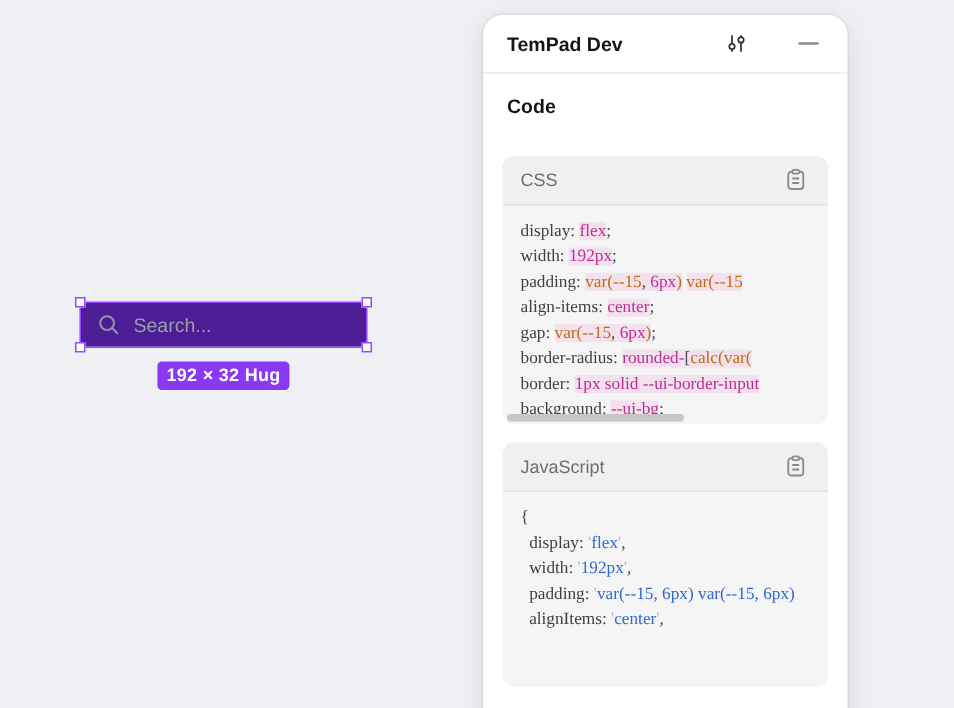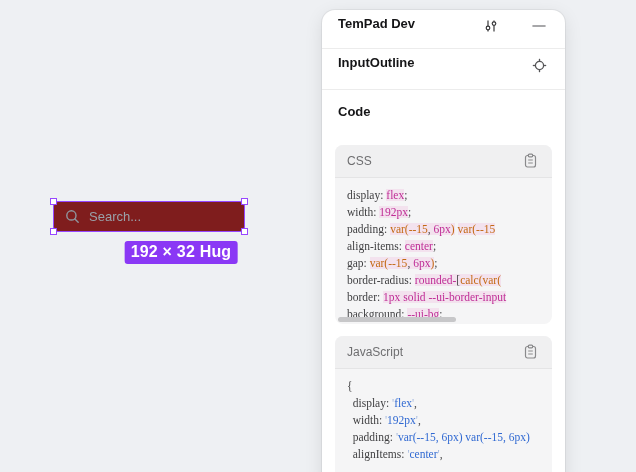--- a/index.html
+++ b/index.html
@@ -9,52 +9,52 @@
     background: #eef0f3;
     font-family: "Liberation Sans", sans-serif;
     color: #1c1c1e;
   }
 
   
   .canvas { position: absolute; inset: 0; }
 
   .search-input {
     position: absolute; left: 53px; top: 201px; width: 192px; height: 31px;
-    background: #7f1d1d; border: 1px solid #d7dade; border-radius: 5px;
+    background: #4c1d95; border: 1px solid #d7dade; border-radius: 5px;
     display: flex; align-items: center; gap: 9px; padding: 0 11px;
   }
   .search-input .ph { font-size: 13px; color: #9aa1a9; }
 
   .sel-outline {
     position: absolute; left: 53px; top: 201px; width: 192px; height: 31px;
     border: 1.5px solid #9747ff; pointer-events: none;
   }
   .handle {
     position: absolute; width: 7px; height: 7px; background: #fff;
     border: 1px solid #9747ff; pointer-events: auto;
   }
   .handle.tl { left: -4px; top: -4px; }
   .handle.tr { right: -4px; top: -4px; }
   .handle.bl { left: -4px; bottom: -4px; }
   .handle.br { right: -4px; bottom: -4px; }
 
   .size-badge {
     position: absolute; top: 241px; left: 149px; transform: translateX(-50%);
-    background: #8a38f5; color: #fff; font-size: 16px; font-weight: 700;
-    padding: 2px 6px 3px; border-radius: 3px; white-space: nowrap; letter-spacing: .2px; margin-left: 32px;
+    background: #8a38f5; color: #fff; font-size: 12px; font-weight: 700;
+    padding: 2px 6px 3px; border-radius: 3px; white-space: nowrap; letter-spacing: .2px;
   }
 
   
   .panel {
     position: absolute; left: 322px; top: 10px; width: 243px; height: 480px;
     background: #fff; border-radius: 13px;
     box-shadow: 0 0 0 1px rgba(0,0,0,.05), 0 5px 18px rgba(0,0,0,.10);
   }
   .panel-header, .component-row {
-    display: flex; padding: 6px 16px;
+    display: flex; align-items: center; padding: 6px 16px;
     border-bottom: 1px solid #ececec;
     gap: 19px;
   }
   .panel-header { height: 39px; }
   .component-row { height: 41px; }
   .panel-title, .component-name, .section-title { font-size: 13px; font-weight: 700; color: #151517; }
   .spacer { flex: 1; }
   .icon-btn { display: flex; align-items: center; justify-content: center; width: 20px; height: 20px; cursor: pointer; }
   .icon-btn + .icon-btn { margin-left: 9px; }
 
@@ -132,33 +132,20 @@
         <circle cx="11" cy="5.6" r="1.8" fill="#fff"></circle>
       </svg>
     </span>
     <span class="icon-btn">
       <svg width="14" height="14" viewBox="0 0 14 14">
         <line x1="1" y1="7" x2="13" y2="7" stroke="#8b8b8d" stroke-width="1.6" stroke-linecap="round"></line>
       </svg>
     </span>
   </div>
 
-  <div class="component-row">
-    <span class="component-name">InputOutline</span>
-    <span class="spacer"></span>
-    <span class="icon-btn">
-      <svg width="15" height="15" viewBox="0 0 15 15" fill="none" stroke="#555557" stroke-width="1.3">
-        <circle cx="7.5" cy="7.5" r="4.1"></circle>
-        <line x1="7.5" y1="0.8" x2="7.5" y2="3.2"></line>
-        <line x1="7.5" y1="11.8" x2="7.5" y2="14.2"></line>
-        <line x1="0.8" y1="7.5" x2="3.2" y2="7.5"></line>
-        <line x1="11.8" y1="7.5" x2="14.2" y2="7.5"></line>
-      </svg>
-    </span>
-  </div>
 
   <div class="section">
     <div class="section-title">Code</div>
 
     <div class="code-block css">
       <div class="block-header">
         <span class="block-label">CSS</span>
         <span class="icon-btn">
           <svg width="15" height="16" viewBox="0 0 15 16" fill="none" stroke="#8a8a8c" stroke-width="1.2">
             <rect x="2.5" y="2.5" width="10" height="11.5" rx="2"></rect>

